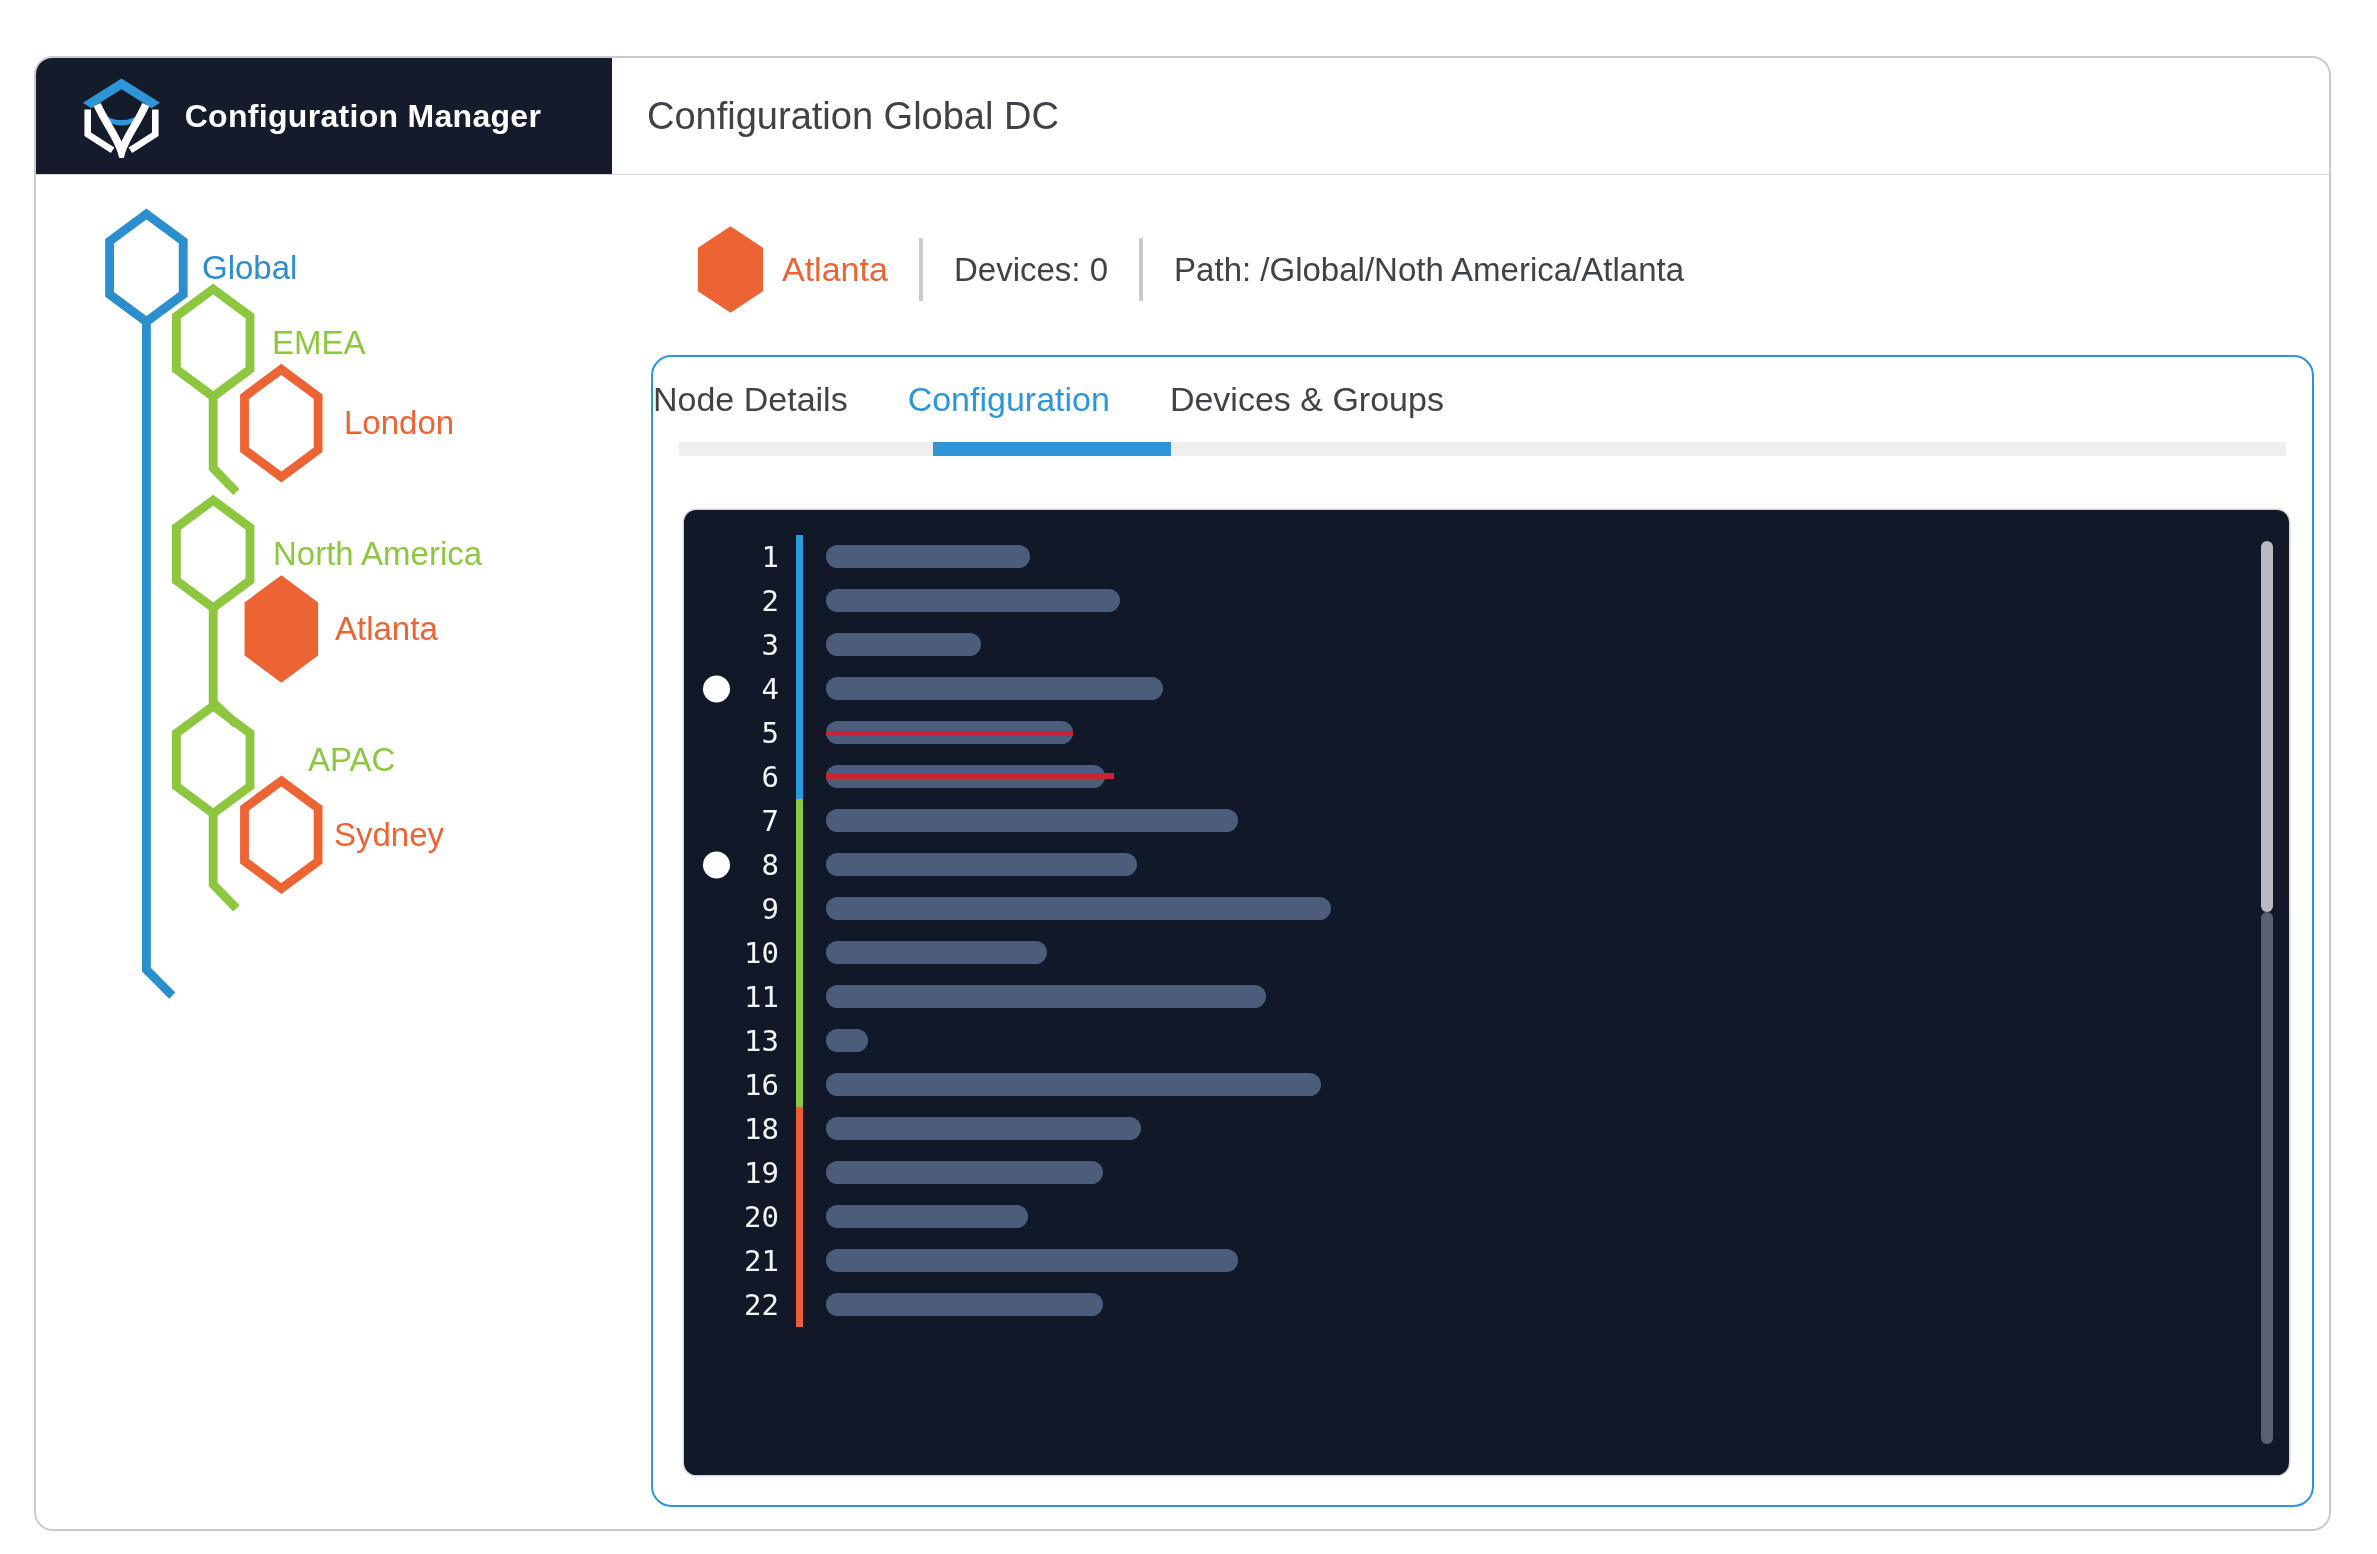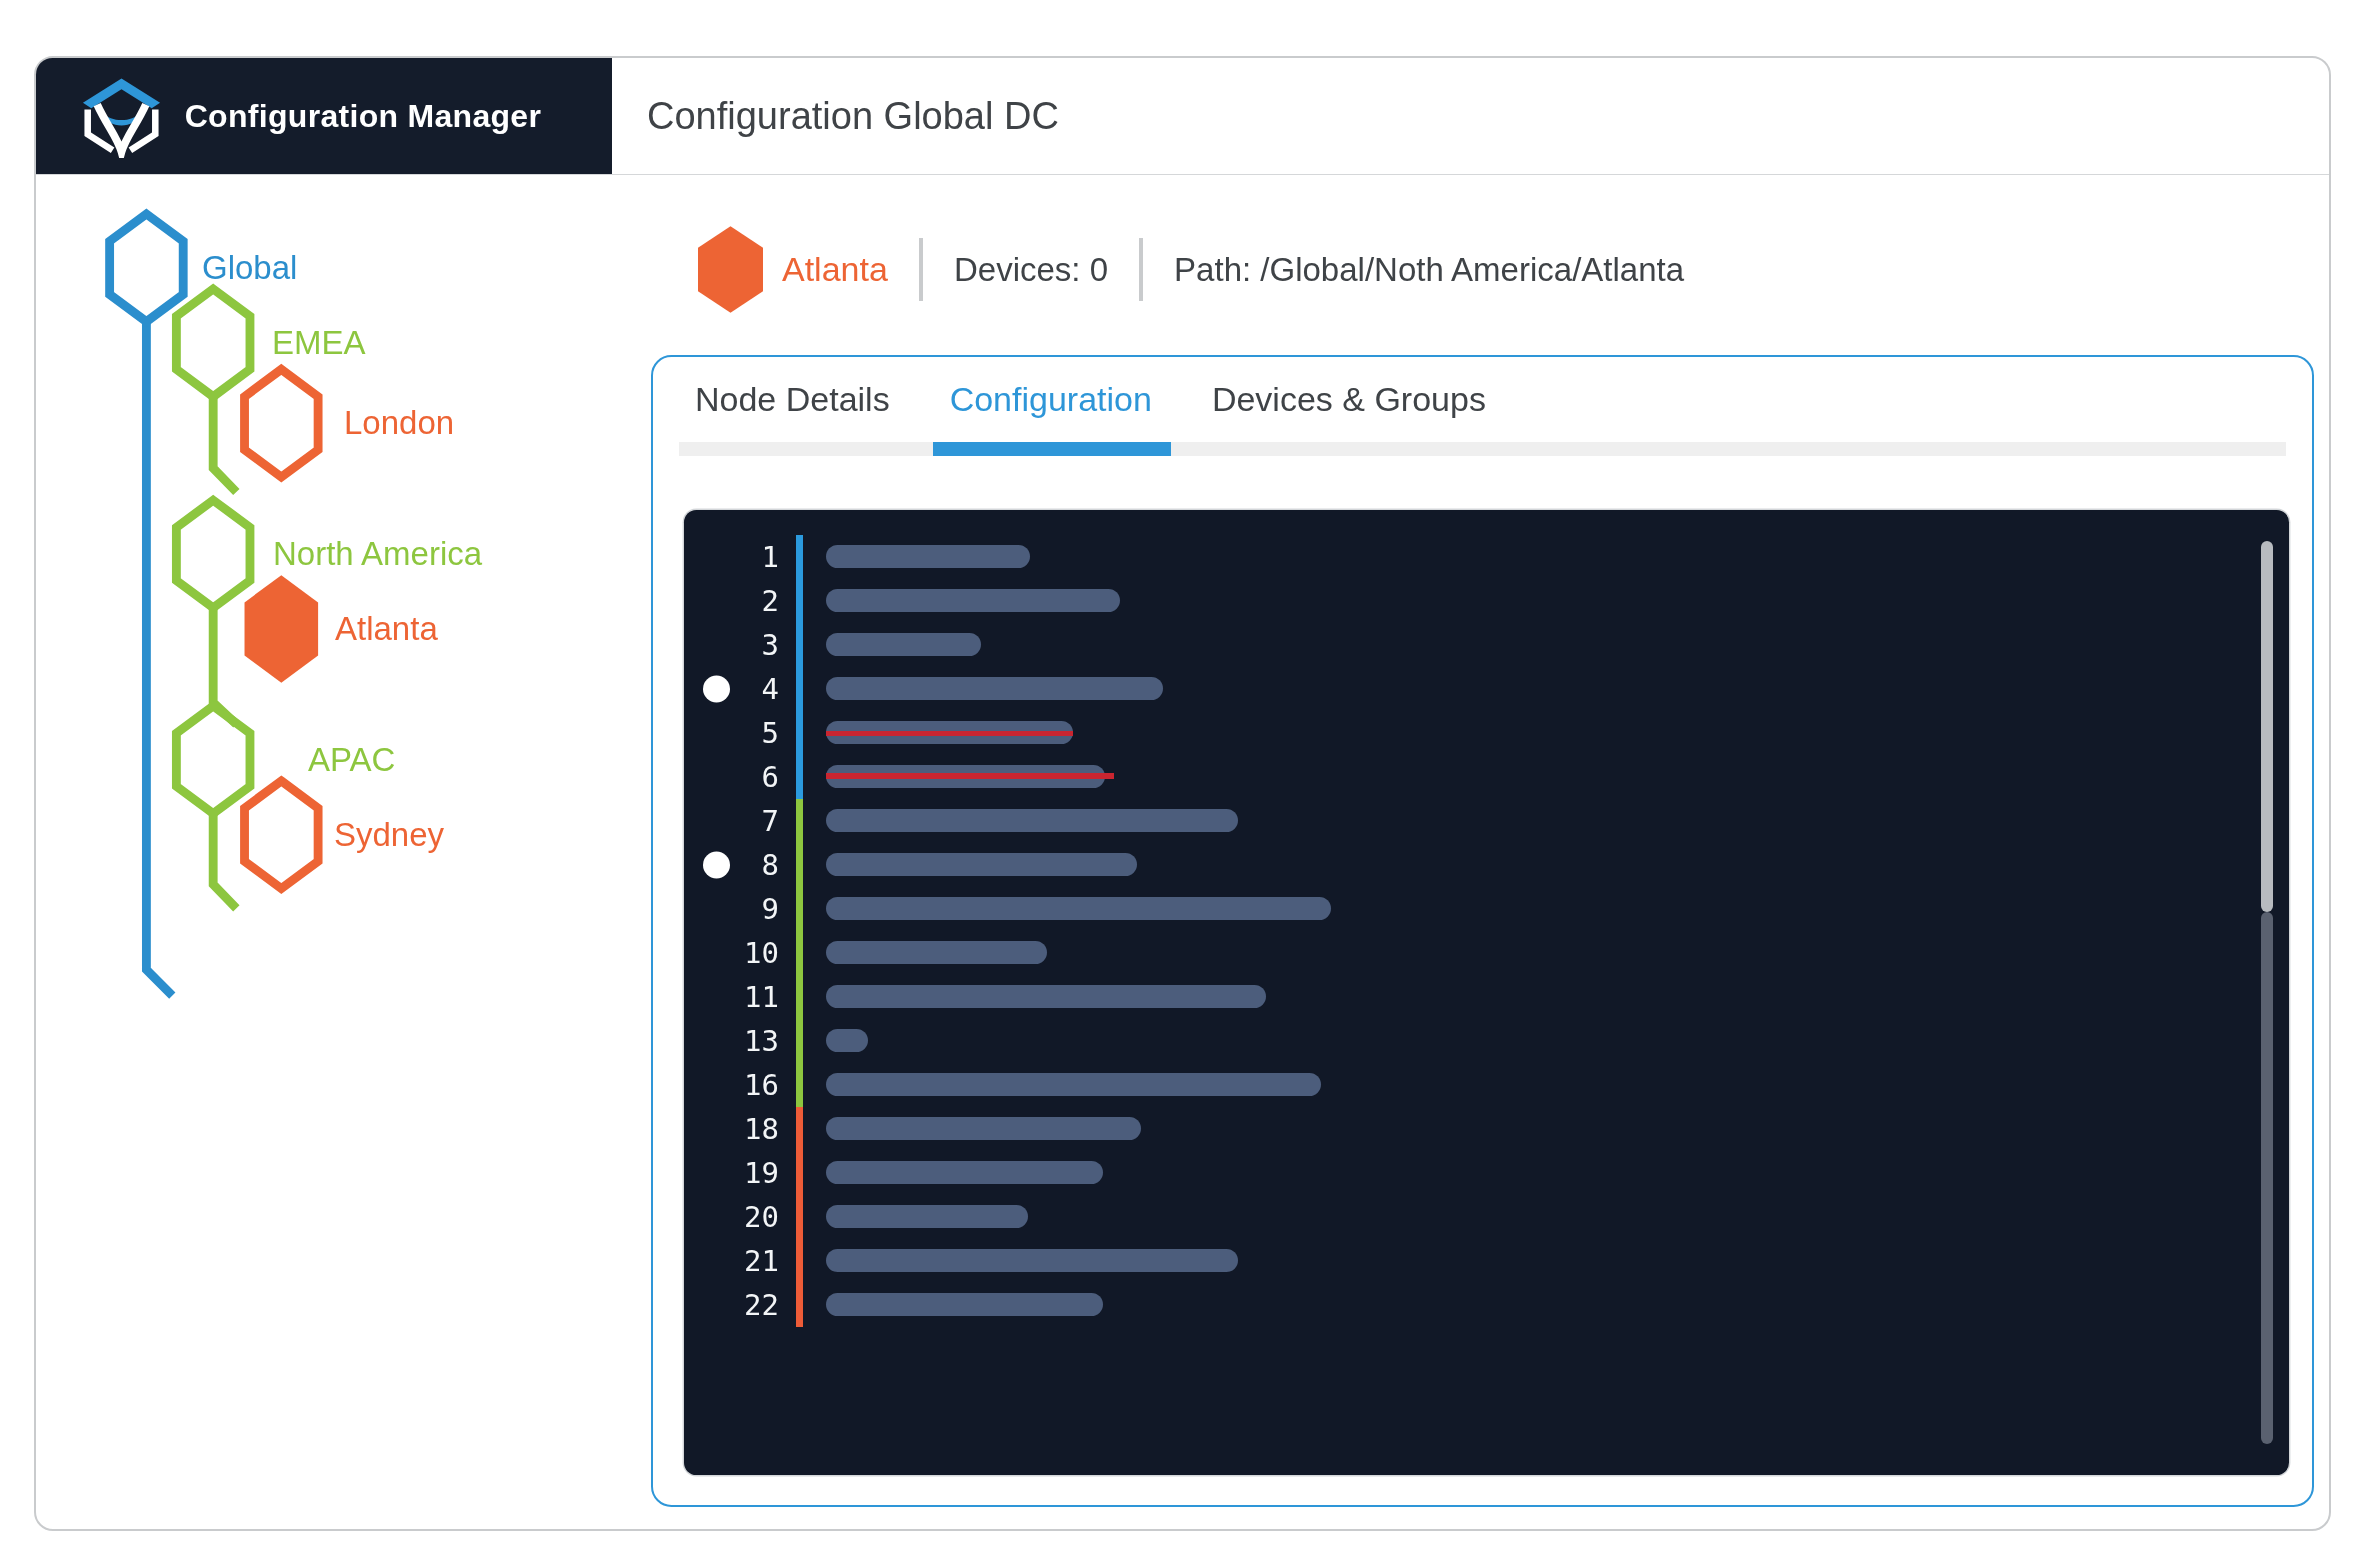--- a/index.html
+++ b/index.html
@@ -29,21 +29,21 @@
   
   .node-header{position:absolute;left:662px;top:168px;height:87px;display:flex;align-items:center;}
   .node-hex{width:65px;height:87px;flex:none;}
   .node-name{margin-left:19px;font-size:34px;color:var(--orange);}
   .vdiv{width:4.1px;height:63px;background:var(--divider);margin-left:31px;flex:none;}
   .node-info{margin-left:31px;font-size:33px;color:var(--text-dark);white-space:nowrap;}
   
   .panel{position:absolute;left:615px;top:297px;width:1663px;height:1152px;box-sizing:border-box;
         border:2px solid var(--tab-blue);border-radius:20.4px;background:#fff;}
   .tabs{position:absolute;left:0;top:0;right:0;height:85px;display:flex;align-items:center;
-        padding-left:42px;gap:60px;}
+        gap:60px;}
   .tab{font-size:34px;color:var(--text-dark);cursor:pointer;white-space:nowrap;}
   .tab.active{color:var(--tab-blue);}
   .tab-track{position:absolute;left:26px;right:26px;top:85px;height:13.6px;background:var(--track);}
   .tab-indicator{position:absolute;left:254px;top:0;width:238px;height:13.6px;background:var(--tab-blue);}
   
   .editor{position:absolute;left:31px;top:153px;width:1605px;height:965px;background:var(--editor-bg);
         border-radius:12.3px;overflow:hidden;box-shadow:0 0 0 1.4px #d3d6d9;}
   .rows{padding-top:24.5px;}
   .row{display:flex;align-items:center;height:44px;}
   .gutter{width:112px;flex:none;position:relative;display:flex;align-items:center;justify-content:flex-end;height:100%;}

